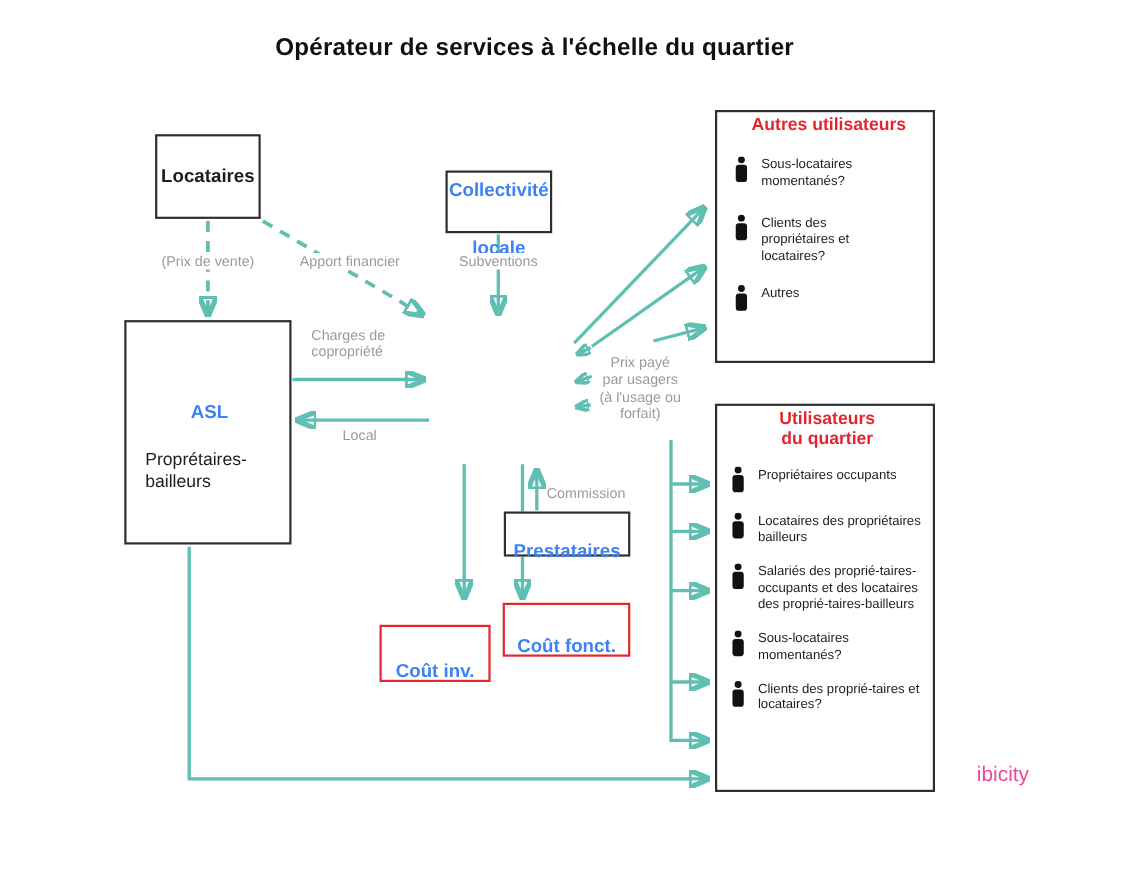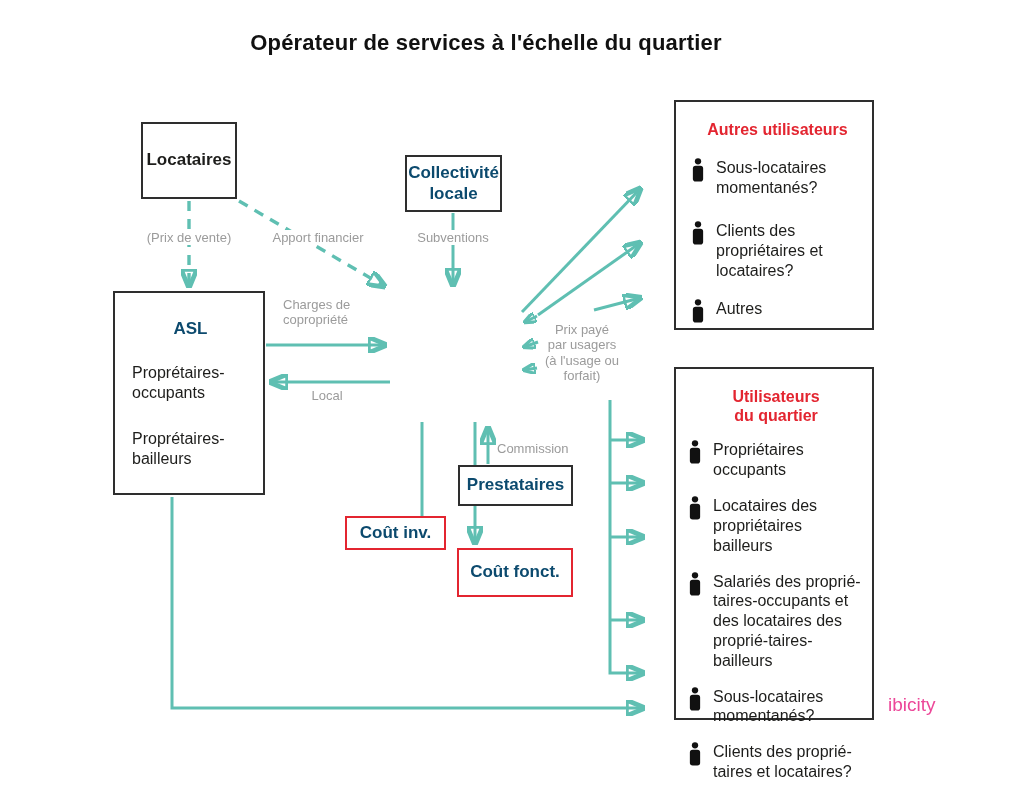--- a/index.html
+++ b/index.html
@@ -15,40 +15,39 @@
   svg.arrows line, svg.arrows path{stroke:#5fbfb2;stroke-width:3;fill:none;}
   svg.arrows .dash{stroke-dasharray:10 8;stroke-width:3.4;}
   .box{
     position:absolute;box-sizing:border-box;background:#fff;border:2px solid #2e2e2e;
     display:flex;flex-direction:column;align-items:center;justify-content:center;
     text-align:center;line-height:1.2;
   }
   .box .bl{font-weight:bold;font-size:17px;}
   .redfill{background:#d4232e;border:none;color:#fff;}
   .redborder{border-color:#e32530;}
-  .redtext{color:#0c4a6e;}
-  .asl{justify-content:flex-start;align-items:flex-start;padding:26px 14px 0 17px;text-align:left;}
+  .redtext{color:#3b82f6;margin-top:32px;}
+  .asl{justify-content:flex-start;align-items:flex-start;padding:40px 14px 0 17px;text-align:left;}
   .asl .asl-title{align-self:center;font-weight:bold;font-size:17px;margin-bottom:24px;}
   .asl .member{font-size:16px;line-height:1.25;margin-bottom:26px;width:118px;}
   .elabel{
     position:absolute;color:#9b9b9b;font-size:13px;line-height:1.18;background:#fff;
   }
   .elabel.nobg{background:transparent;}
   .center{text-align:center;}
   .group{
     position:absolute;box-sizing:border-box;background:#fff;border:2px solid #2e2e2e;
-    padding:18px 8px 0 15px;
-    margin-left:24px;
+    padding:2px 8px 0 15px;
   }
   .group-title{
     text-align:center;color:#e32530;font-weight:bold;font-size:16px;line-height:1.2;
     margin-bottom:14px;
   }
   .g-item{display:flex;gap:11px;margin-bottom:15px;align-items:flex-start;}
-  .g-item .txt{font-size:16px;line-height:1.24;padding-top:1px;max-width:162px;}
+  .g-item .txt{font-size:12px;line-height:1.24;padding-top:1px;max-width:162px;}
   .person{flex:0 0 auto;margin-top:1px;}
   .person svg{display:block;}
   .credit{position:absolute;left:888px;top:694px;font-size:19px;color:#ec4899;}
 </style>
 </head>
 <body>
 
 <div class="canvas">
 
   <div class="title">Opérateur de services à l'échelle du quartier</div>
@@ -100,30 +99,29 @@
     <div class="bl">Locataires</div>
   </div>
 
   <div class="box" style="left:405px;top:155px;width:97px;height:57px;">
     <div class="bl redtext">Collectivité</div>
     <div class="bl redtext">locale</div>
   </div>
 
   <div class="box asl" style="left:113px;top:291px;width:152px;height:204px;">
     <div class="asl-title redtext">ASL</div>
-    <div class="member">Proprétaires-occupants</div>
     <div class="member">Proprétaires-bailleurs</div>
   </div>
 
 
   <div class="box" style="left:458px;top:465px;width:115px;height:41px;">
     <div class="bl redtext">Prestataires</div>
   </div>
 
-  <div class="box redborder" style="left:345px;top:516px;width:101px;height:34px;">
+  <div class="box redborder" style="left:345px;top:568px;width:101px;height:52px;">
     <div class="bl redtext">Coût inv.</div>
   </div>
 
   <div class="box redborder" style="left:457px;top:548px;width:116px;height:49px;">
     <div class="bl redtext">Coût fonct.</div>
   </div>
 
   <div class="elabel center" style="left:129px;top:230px;width:120px;">(Prix de vente)</div>
   <div class="elabel center" style="left:250px;top:230px;width:136px;">Apport financier</div>
   <div class="elabel center" style="left:401px;top:230px;width:104px;">Subventions</div>

